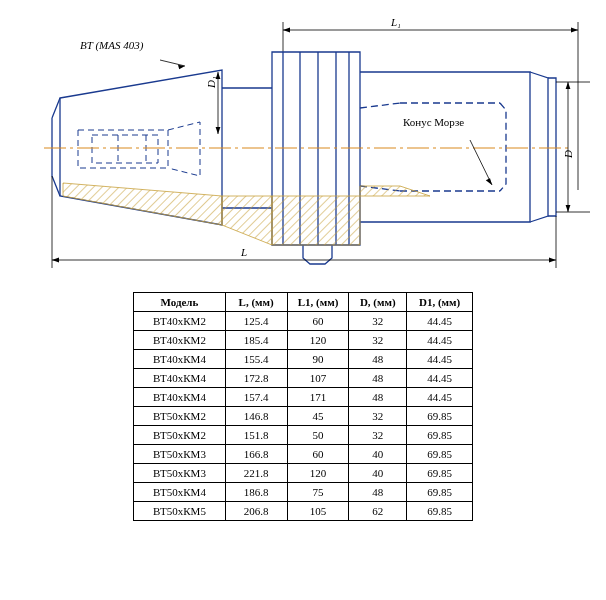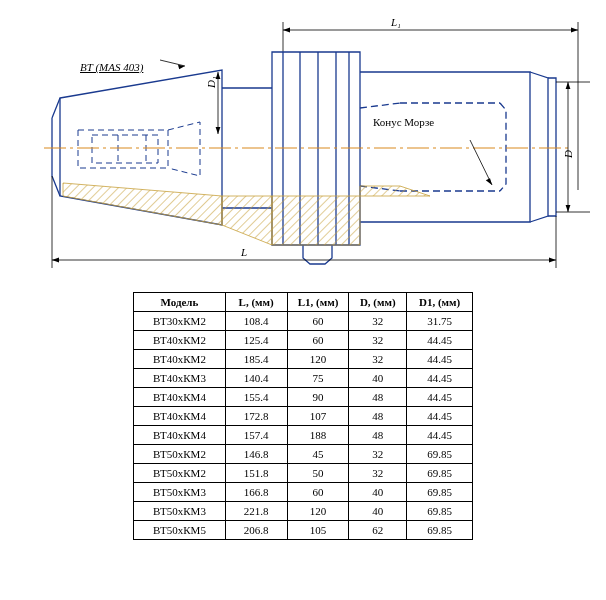--- a/index.html
+++ b/index.html
@@ -164,26 +164,26 @@
 
         <path d="M160,60 L185,66"></path>
 
         <path d="M470,140 L492,185"></path>
       </g>
       <path d="M185,66 l-7,-1.2 l1.2,4.4 z" fill="#000"></path>
       <path d="M492,185 l-2,-6.8 l-4.2,2 z" fill="#000"></path>
     </svg>
   </div>
 
-  <div class="label" style="left:80px; top:61px;text-decoration:underline;">BT (MAS 403)</div>
+  <div class="label" style="left:80px; top:39px;">BT (MAS 403)</div>
   <div class="label" style="left:374px; top:16px;margin-left:17px;">L₁</div>
   <div class="label" style="left:205px; top:88px; transform:rotate(-90deg); transform-origin:left top;">D₁</div>
   <div class="label" style="left:562px; top:158px; transform:rotate(-90deg); transform-origin:left top;">D</div>
   <div class="label" style="left:241px; top:246px;">L</div>
-  <div class="label plain" style="left:373px; top:116px;">Конус Морзе</div>
+  <div class="label plain" style="left:403px; top:116px;">Конус Морзе</div>
 
   <div class="table-wrap">
     <table class="specs">
       <colgroup>
         <col class="c0">
           <col class="c1">
           <col class="c2">
           <col class="c3">
           <col class="c4">
       </colgroup>
@@ -191,65 +191,51 @@
         <tr>
           <th>Модель</th>
           <th class="ital">L, (мм)</th>
           <th class="ital">L1, (мм)</th>
           <th class="ital">D, (мм)</th>
           <th class="ital">D1, (мм)</th>
         </tr>
       </thead>
       <tbody>
           <tr>
-            <td class="model">ВТ30хКМ2</td>
-            <td>108.4</td>
-            <td>60</td>
-            <td>32</td>
-            <td>31.75</td>
-          </tr>
-          <tr>
             <td class="model">ВТ40хКМ2</td>
             <td>125.4</td>
             <td>60</td>
             <td>32</td>
             <td>44.45</td>
           </tr>
           <tr>
             <td class="model">ВТ40хКМ2</td>
             <td>185.4</td>
             <td>120</td>
             <td>32</td>
             <td>44.45</td>
           </tr>
           <tr>
-            <td class="model">ВТ40хКМ3</td>
-            <td>140.4</td>
-            <td>75</td>
-            <td>40</td>
-            <td>44.45</td>
-          </tr>
-          <tr>
             <td class="model">ВТ40хКМ4</td>
             <td>155.4</td>
             <td>90</td>
             <td>48</td>
             <td>44.45</td>
           </tr>
           <tr>
             <td class="model">ВТ40хКМ4</td>
             <td>172.8</td>
             <td>107</td>
             <td>48</td>
             <td>44.45</td>
           </tr>
           <tr>
             <td class="model">ВТ40хКМ4</td>
             <td>157.4</td>
-            <td>188</td>
+            <td>171</td>
             <td>48</td>
             <td>44.45</td>
           </tr>
           <tr>
             <td class="model">ВТ50хКМ2</td>
             <td>146.8</td>
             <td>45</td>
             <td>32</td>
             <td>69.85</td>
           </tr>
@@ -268,20 +254,27 @@
             <td>69.85</td>
           </tr>
           <tr>
             <td class="model">ВТ50хКМ3</td>
             <td>221.8</td>
             <td>120</td>
             <td>40</td>
             <td>69.85</td>
           </tr>
           <tr>
+            <td class="model">ВТ50хКМ4</td>
+            <td>186.8</td>
+            <td>75</td>
+            <td>48</td>
+            <td>69.85</td>
+          </tr>
+          <tr>
             <td class="model">ВТ50хКМ5</td>
             <td>206.8</td>
             <td>105</td>
             <td>62</td>
             <td>69.85</td>
           </tr>
         </tbody>
     </table>
   </div>
 

